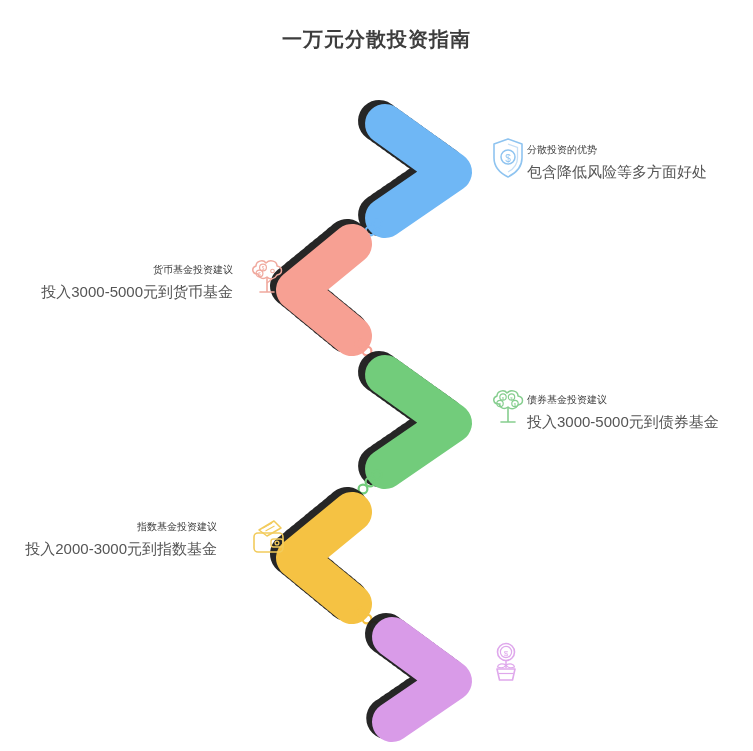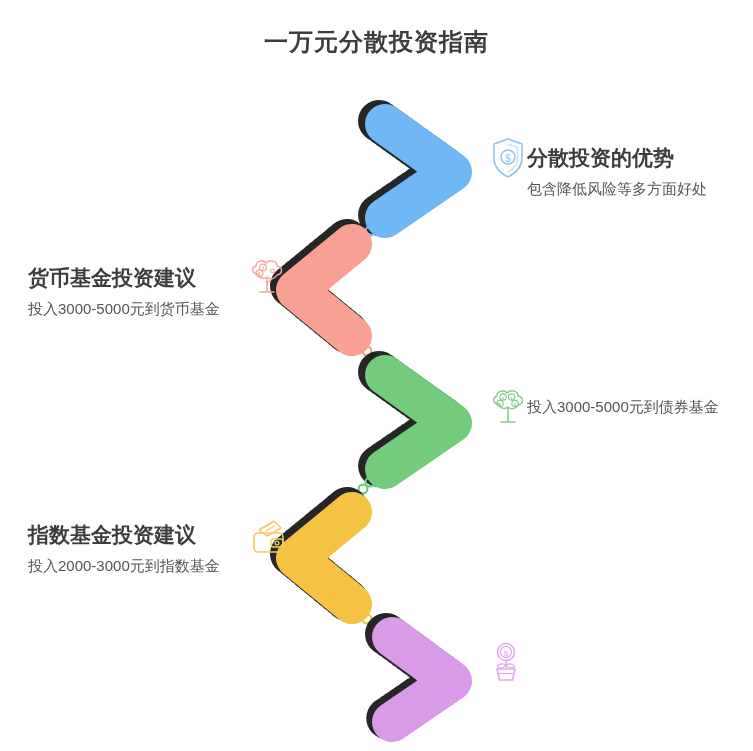--- a/index.html
+++ b/index.html
@@ -19,56 +19,56 @@
     background: #ffffff;
   }
 
   
   #title {
     position: absolute;
     top: 26px;
     left: 0;
     width: 753px;
     text-align: center;
-    font-size: 24px;
+    font-size: 20px;
     font-weight: bold;
     color: #3d3d3d;
     letter-spacing: 1px;
   }
 
   
   #zigzag {
     position: absolute;
     top: 0;
     left: 0;
     width: 753px;
     height: 751px;
   }
 
   
   .node-text {
     position: absolute;
     font-family: "Liberation Sans", "DejaVu Sans", sans-serif;
   }
   .node-text .nt-title {
-    font-size: 21px;
-    font-weight: bold;
+    font-size: 10px;
+    font-weight: normal;
     color: #3d3d3d;
     line-height: 1.5;
     white-space: nowrap;
   }
   .node-text .nt-desc {
     font-size: 15px;
     font-weight: normal;
     color: #555555;
     line-height: 1.7;
     margin-top: 2px;
   }
   .node-text.side-right { text-align: left; }
-  .node-text.side-left  { text-align: left; }
+  .node-text.side-left  { text-align: right; }
 
   
   .node-icon {
     position: absolute;
     width: 38px;
     height: 44px;
   }
   .node-icon svg { display: block; width: 100%; height: 100%; }
 </style>
 </head>
@@ -200,24 +200,25 @@
     <div class="nt-title">分散投资的优势</div>
     <div class="nt-desc">包含降低风险等多方面好处</div>
   </div>
 
   <div class="node-text side-left" style="left:28px; top:262px; width:205px;">
     <div class="nt-title">货币基金投资建议</div>
     <div class="nt-desc">投入3000-5000元到货币基金</div>
   </div>
 
   <div class="node-text side-right" style="left:527px; top:392px; width:205px;">
+    <div class="nt-title">债券基金投资建议</div>
     <div class="nt-desc">投入3000-5000元到债券基金</div>
   </div>
 
-  <div class="node-text side-left" style="left:28px; top:519px; width:205px;">
+  <div class="node-text side-left" style="left:12px; top:519px; width:205px;">
     <div class="nt-title">指数基金投资建议</div>
     <div class="nt-desc">投入2000-3000元到指数基金</div>
   </div>
 
   <div class="node-text side-right" style="left:527px; top:648px; width:210px;">
   </div>
 
 </div>
 
 </body></html>

